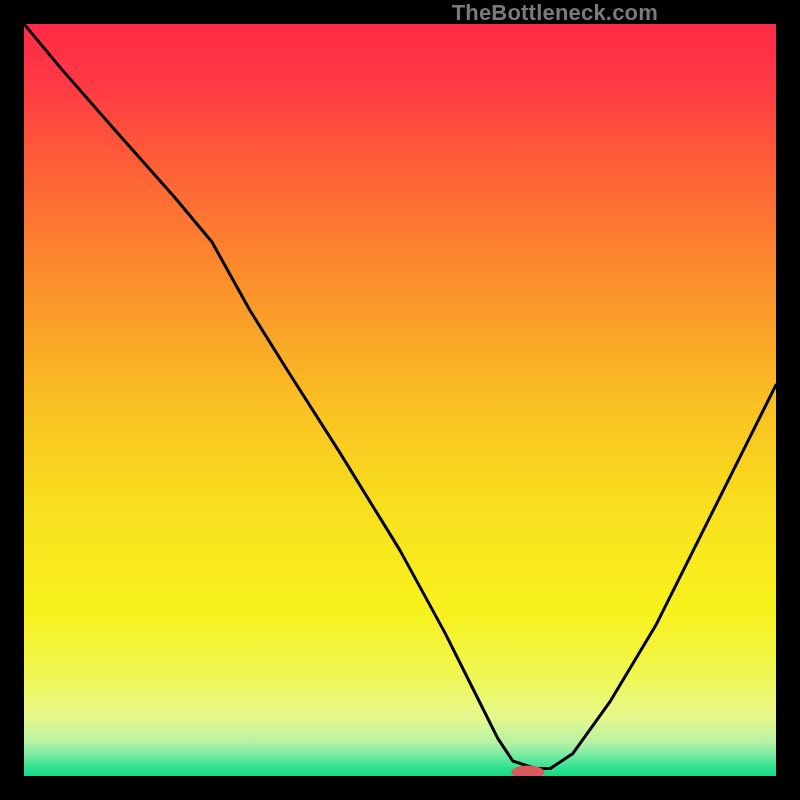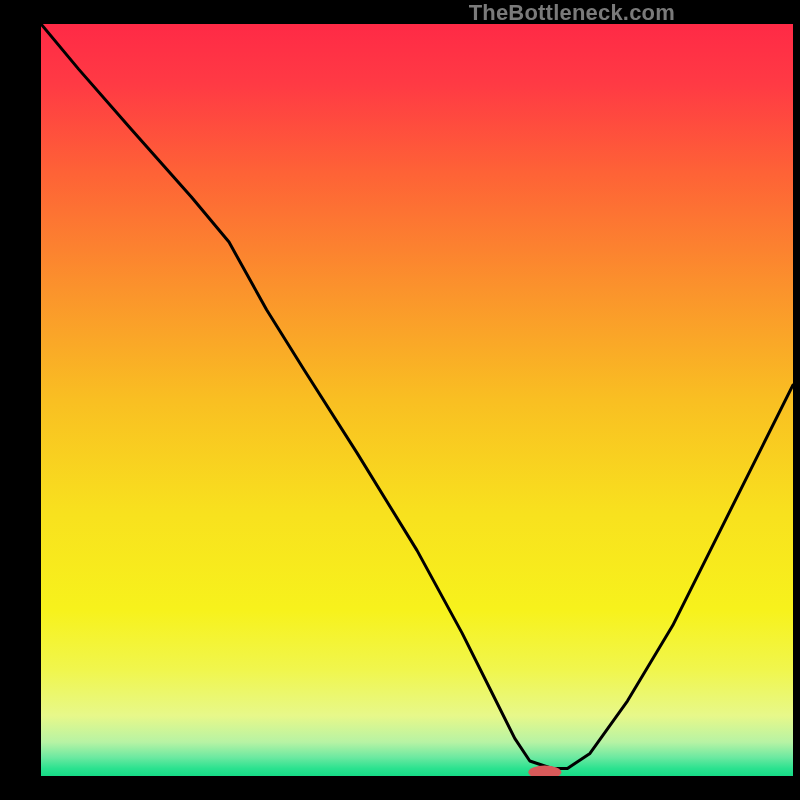--- a/index.html
+++ b/index.html
@@ -5,21 +5,21 @@
   html, body {
     margin: 0;
     padding: 0;
     width: 800px;
     height: 800px;
     background: #000;
     overflow: hidden;
   }
   .frame {
     position: absolute;
-    left: 17px;
+    left: 0;
     top: 0;
     width: 668px;
     height: 800px;
     background: #000;
     text-align: right;
   }
   .plot-area {
     position: absolute;
     left: 24px;
     top: 24px;

